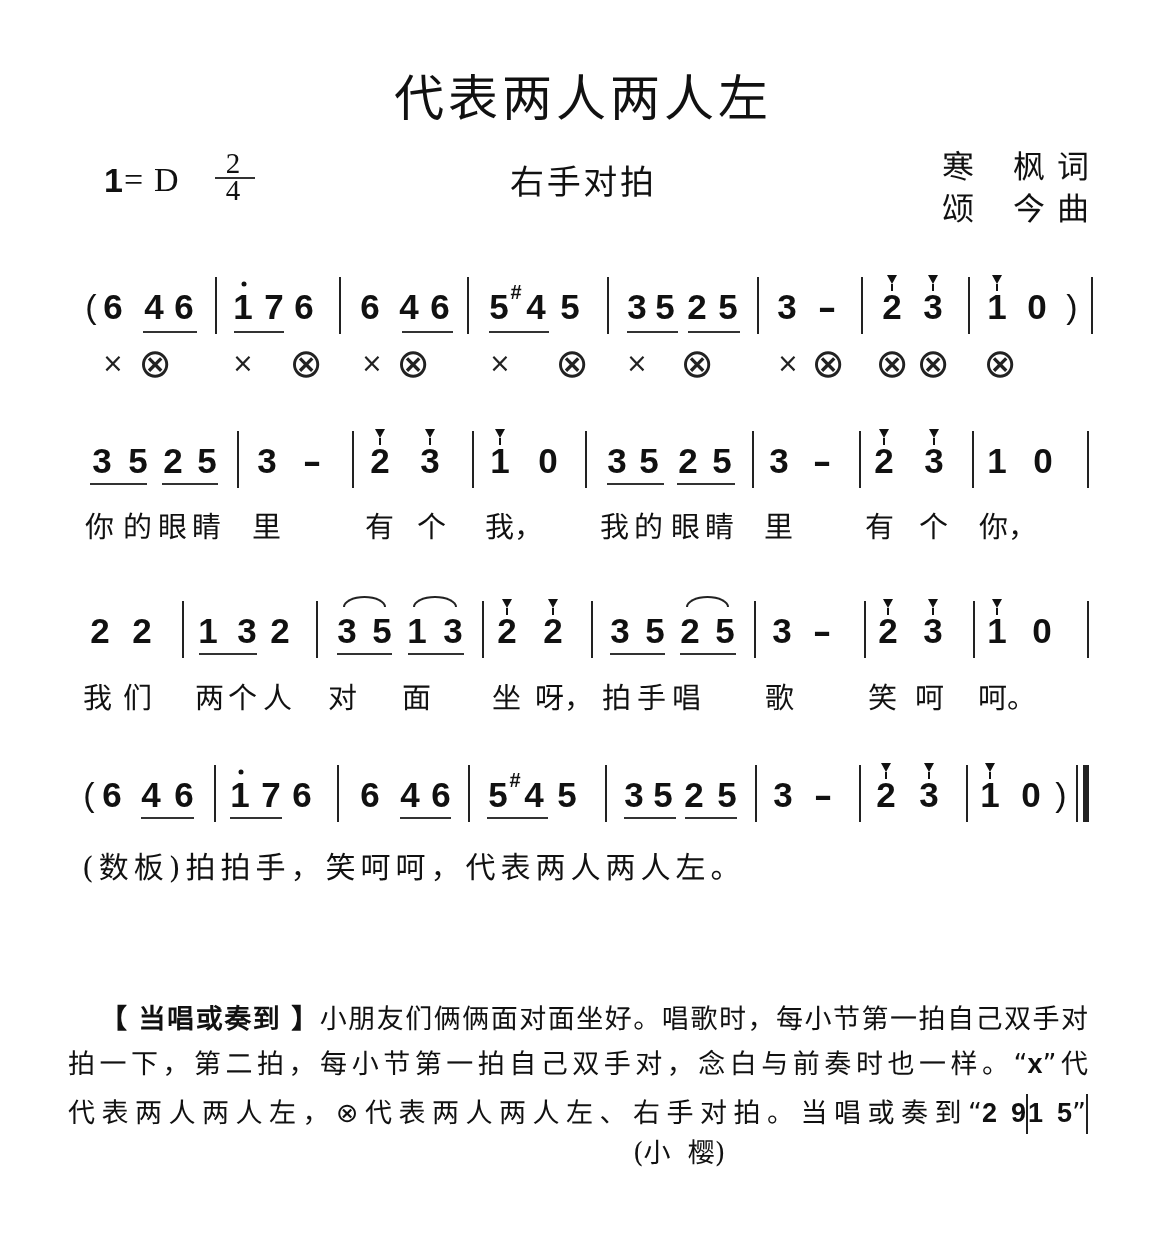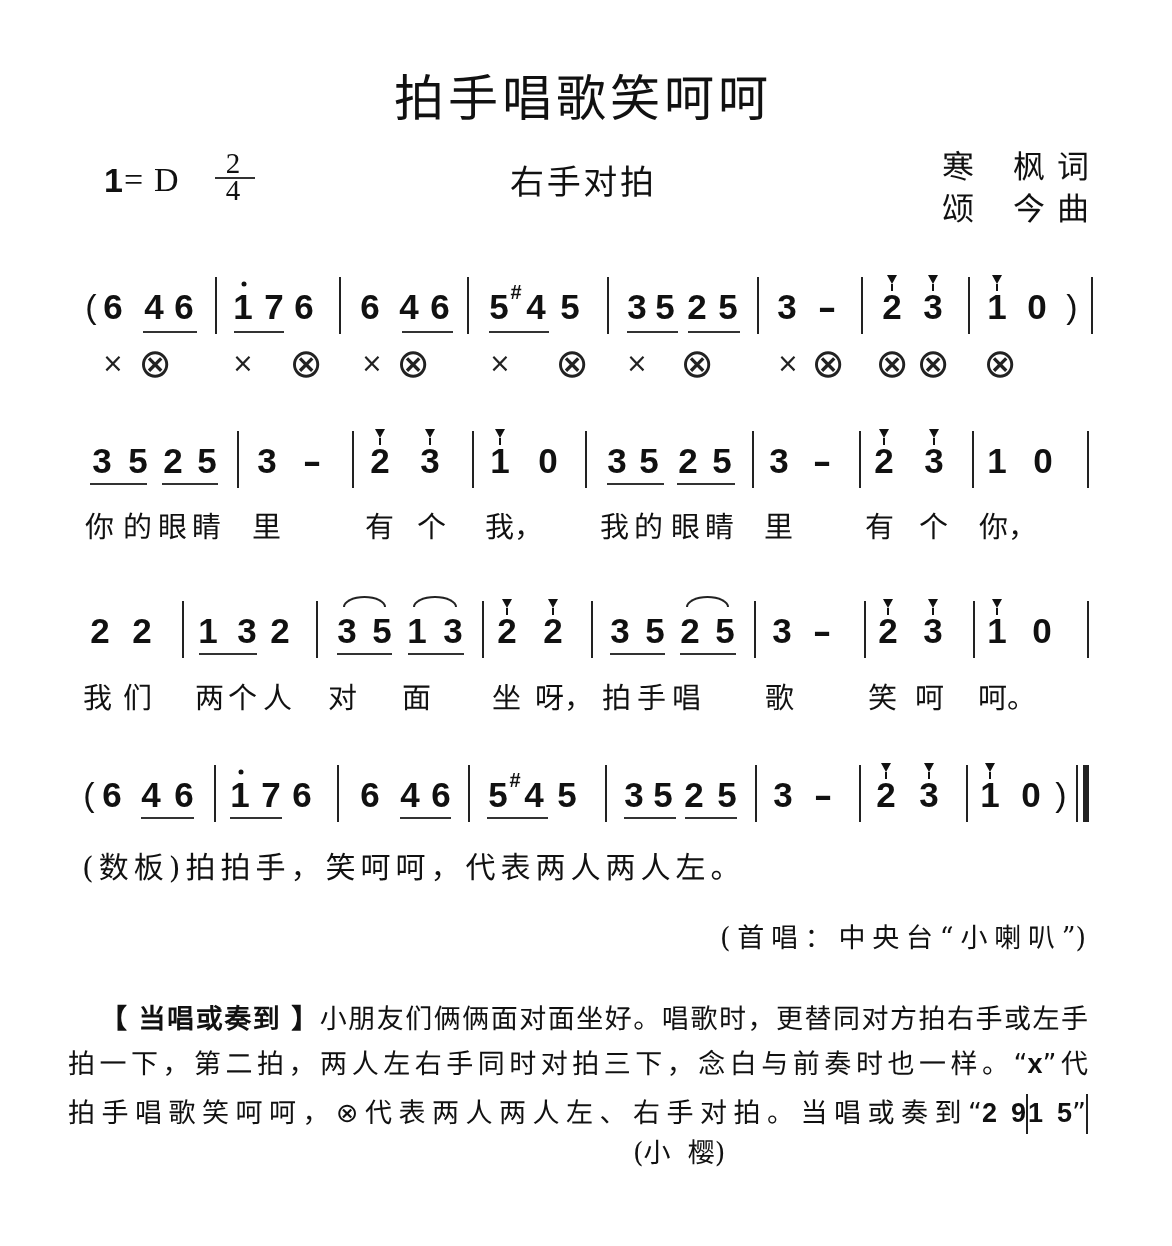--- a/index.html
+++ b/index.html
@@ -50,21 +50,21 @@
   .l2{left:68px;top:1049px;width:1020px}
   .l3{left:68px;top:1094px;width:1020px}
   .l4{left:68px;top:1138px;text-align:left;text-align-last:auto}
   .author{left:633px;top:1138px;font:27px/30px "DejaVu Serif",serif;white-space:pre}
 </style>
 </head>
 <body>
 
 <div class="page">
 
-  <div class="abs title">拍手唱歌笑呵呵</div>
+  <div class="abs title">代表两人两人左</div>
 
   <span class="abs key-do">1</span>
   <span class="abs key-eq">=</span>
   <span class="abs key-d">D</span>
   <span class="abs ts-top">2</span>
   <span class="abs ts-line"></span>
   <span class="abs ts-bot">4</span>
 
   <div class="abs genre">右手对拍</div>
 
@@ -330,23 +330,22 @@
     <span class="acc" style="left:990px"></span>
     <span class="n" style="left:990px">1</span>
     <span class="n" style="left:1031px">0</span>
     <span class="n paren" style="left:1061px">)</span>
     <span class="bar" style="left:1077px"></span>
     <span class="bar thick" style="left:1083px"></span>
 
     <span class="ly-line">(数板)拍拍手，笑呵呵，代表两人两人左。</span>
   </div>
 
-  <div class="abs perf">(首唱：中央台“小喇叭”)</div>
-
-  <div class="abs ins l1"><b>【</b> <b>当唱或奏到</b> <b>】</b><span>小朋友们俩俩面对面坐好。唱歌时，更替同对方拍右手或左手</span></div>
-
-  <div class="abs ins l2"><span>拍一下，第二拍，两人左右手同时对拍三下，念白与前奏时也一样。</span><span>“</span><span class="dig">x</span><span>”</span><span>代</span></div>
-
-  <div class="abs ins l3"><span>拍手唱歌笑呵呵，</span><span>⊗</span><span>代表两人两人左、右手对拍。当唱或奏到</span><span>“</span><span class="dig">2 9</span><span class="vbar"></span><span class="dig">1 5</span><span>”</span><span class="vbar"></span></div>
+
+  <div class="abs ins l1"><b>【</b> <b>当唱或奏到</b> <b>】</b><span>小朋友们俩俩面对面坐好。唱歌时，每小节第一拍自己双手对</span></div>
+
+  <div class="abs ins l2"><span>拍一下，第二拍，每小节第一拍自己双手对，念白与前奏时也一样。</span><span>“</span><span class="dig">x</span><span>”</span><span>代</span></div>
+
+  <div class="abs ins l3"><span>代表两人两人左，</span><span>⊗</span><span>代表两人两人左、右手对拍。当唱或奏到</span><span>“</span><span class="dig">2 9</span><span class="vbar"></span><span class="dig">1 5</span><span>”</span><span class="vbar"></span></div>
 
   <div class="abs author">(小  樱)</div>
 
 </div>
 
 </body></html>

